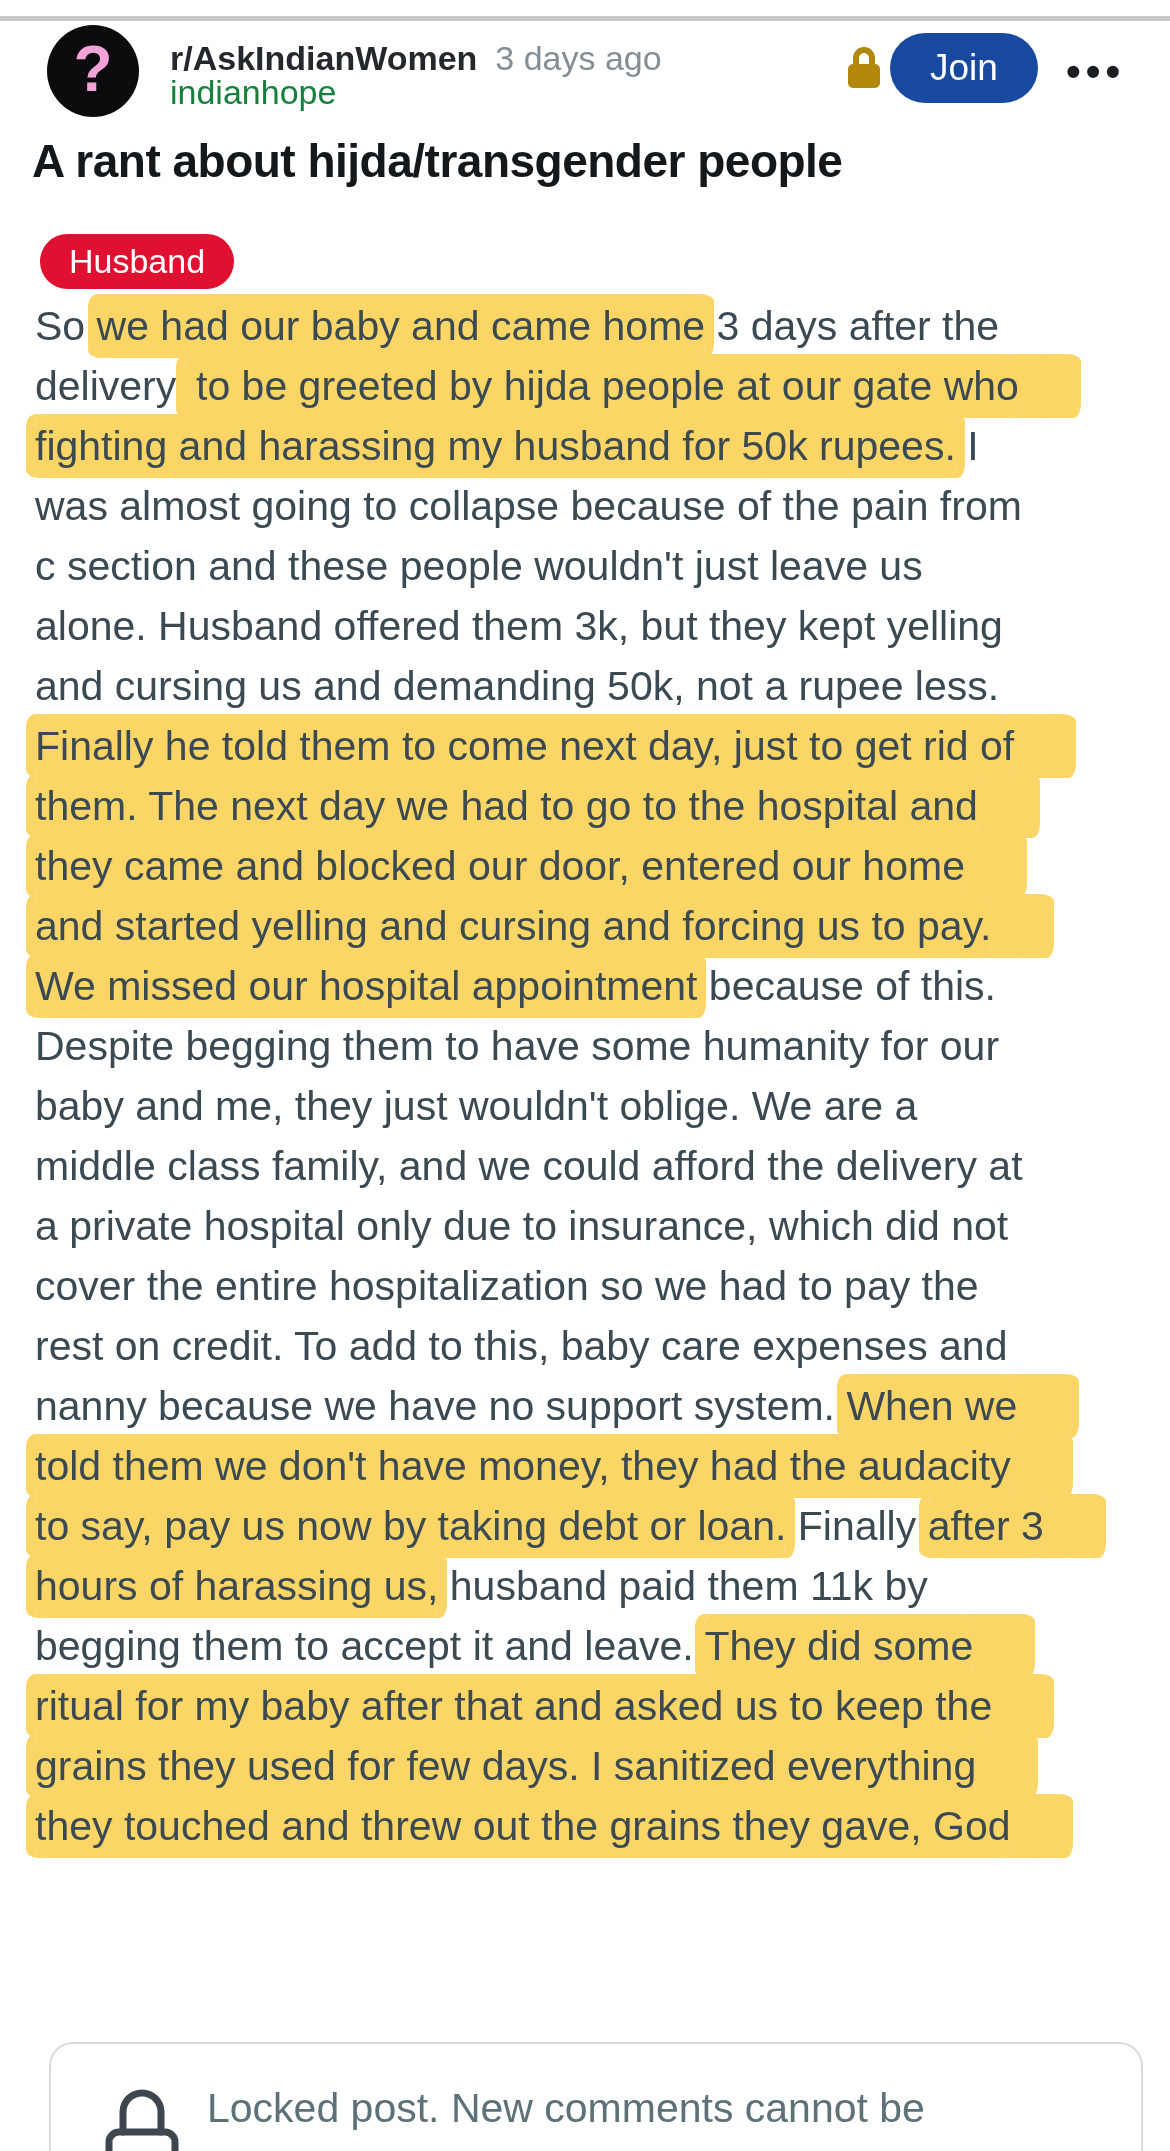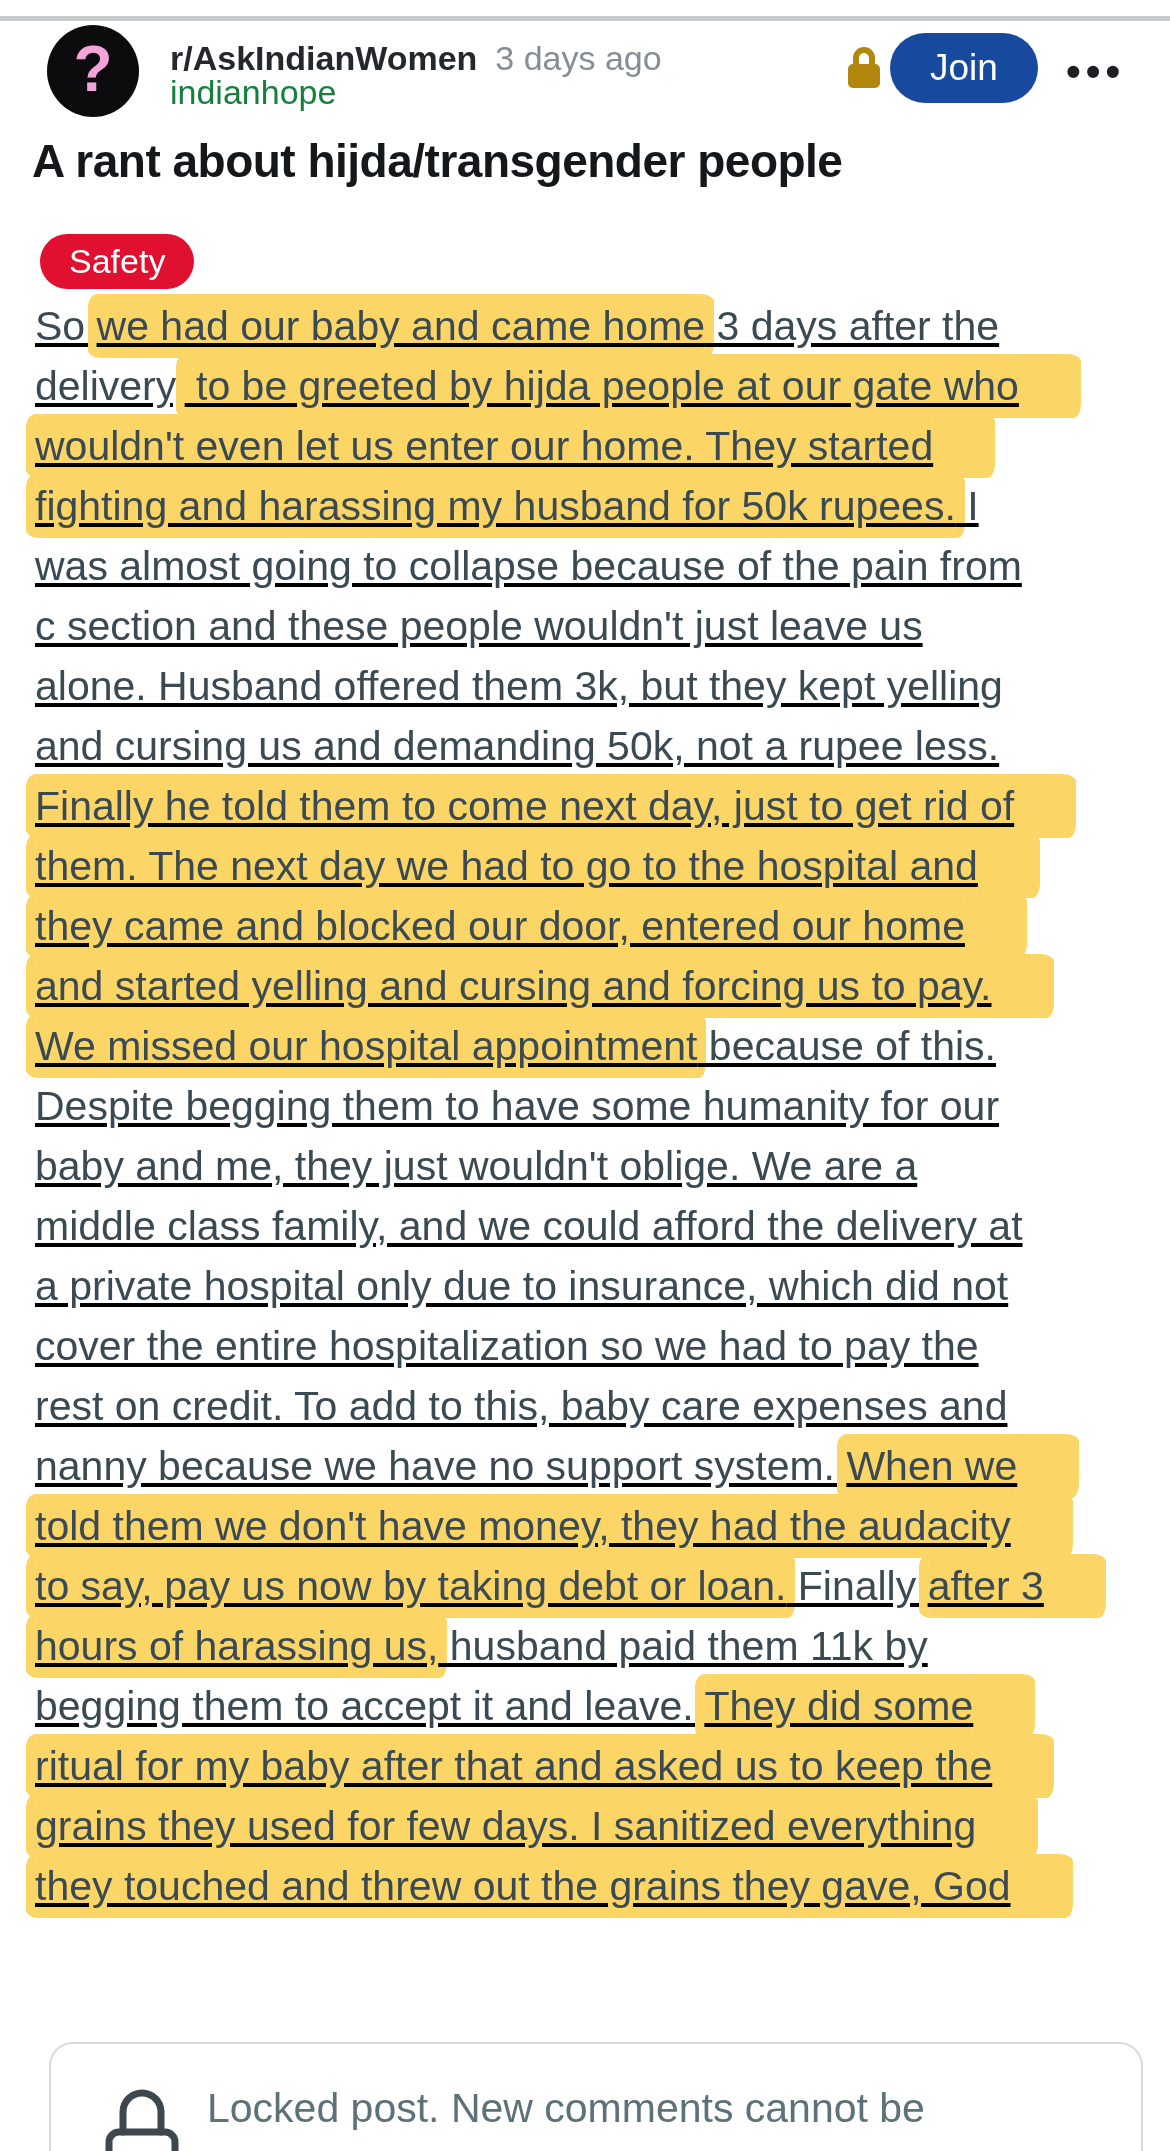--- a/index.html
+++ b/index.html
@@ -70,21 +70,20 @@
     height:55px; padding:0 29px;
     border-radius:28px;
     background:var(--flair-red,#e01030);
     color:#ffffff; font-size:34px;
     display:inline-flex; align-items:center;
   }
   
   .body {
     position:absolute; left:35px; top:296px;
     width:1135px;
-    text-decoration:underline;
   }
   .line {
     height:60px; line-height:60px;
     font-size:41px; color:var(--body-text,#3b4a52);
     white-space:pre;
   }
   .hl {
     background:var(--highlight-yellow,#fbd566);
     padding:9px 0;
     border-radius:10px 14px 8px 12px / 12px 8px 14px 9px;
@@ -140,26 +139,25 @@
       </svg>
     </span>
 
     <button class="join-btn">Join</button>
 
     <div class="more">•••</div>
   </header>
 
   <h1 class="title">A rant about hijda/transgender people</h1>
 
-  <span class="flair">Safety</span>
+  <span class="flair">Husband</span>
 
   <div class="body" id="post-body">
       <div class="line"><span>So </span><span class="hl">we had our baby and came home</span><span> 3 days after the</span></div>
       <div class="line"><span>delivery,</span><span class="hl bleed"> to be greeted by hijda people at our gate who</span></div>
-      <div class="line"><span class="hl bleed">wouldn't even let us enter our home. They started</span></div>
       <div class="line"><span class="hl">fighting and harassing my husband for 50k rupees.</span><span> I</span></div>
       <div class="line"><span>was almost going to collapse because of the pain from</span></div>
       <div class="line"><span>c section and these people wouldn't just leave us</span></div>
       <div class="line"><span>alone. Husband offered them 3k, but they kept yelling</span></div>
       <div class="line"><span>and cursing us and demanding 50k, not a rupee less.</span></div>
       <div class="line"><span class="hl bleed">Finally he told them to come next day, just to get rid of</span></div>
       <div class="line"><span class="hl bleed">them. The next day we had to go to the hospital and</span></div>
       <div class="line"><span class="hl bleed">they came and blocked our door, entered our home</span></div>
       <div class="line"><span class="hl bleed">and started yelling and cursing and forcing us to pay.</span></div>
       <div class="line"><span class="hl">We missed our hospital appointment</span><span> because of this.</span></div>

